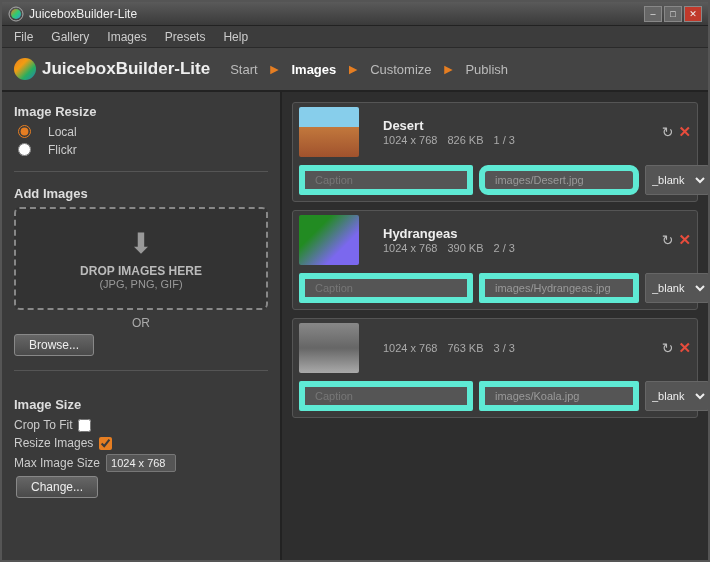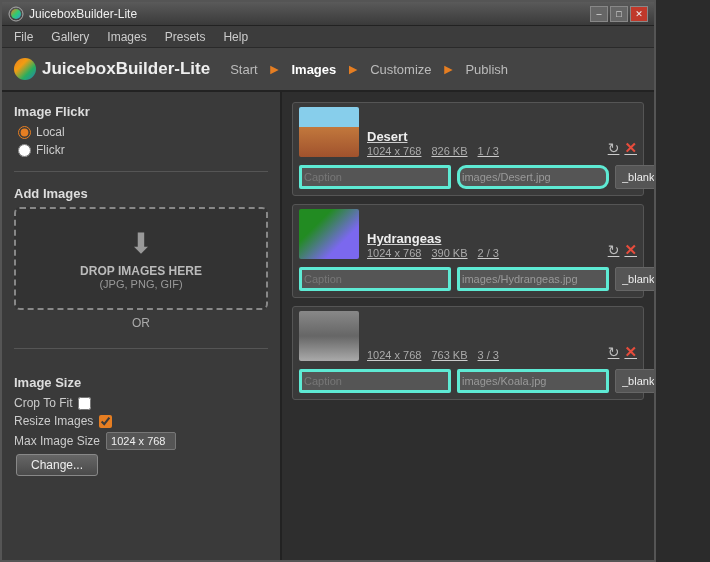--- a/index.html
+++ b/index.html
@@ -6,21 +6,21 @@
     body {
       font-family: Arial, sans-serif;
       font-size: 12px;
       background: #2b2b2b;
       width: 710px;
       height: 562px;
       overflow: hidden;
       color: #ccc;
     }
     .window {
-      width: 656px;
+      width: 710px;
       height: 562px;
       display: flex;
       flex-direction: column;
       border: 2px solid #555;
       background: #3c3c3c;
     }
     .title-bar {
       background: linear-gradient(to bottom, #5a5a5a, #3a3a3a);
       height: 24px;
       display: flex;
@@ -149,22 +149,22 @@
       margin-bottom: 6px;
     }
     .radio-group {
       display: flex;
       flex-direction: column;
       gap: 4px;
       margin-left: 4px;
     }
     .radio-item {
       display: flex;
-      align-items: flex-end;
-      gap: 5px;
+      align-items: flex-start;
+      gap: 17px;
       color: #ccc;
     }
     .radio-item input { accent-color: #e67e22; }
     .divider {
       border: none;
       border-top: 1px solid #555;
       margin: 4px 0;
     }
     .drop-zone {
       border: 2px dashed #888;
@@ -236,24 +236,23 @@
     }
     .image-card {
       background: #3a3a3a;
       border: 1px solid #555;
       border-radius: 3px;
       display: flex;
       flex-direction: column;
     }
     .image-card-top {
       display: flex;
-      align-items: flex-end;
+      align-items: center;
       padding: 4px 6px;
-      gap: 8px;
-      text-decoration: underline;
+      gap: 24px;
     }
     .image-thumb {
       width: 60px;
       height: 50px;
       background: #555;
       border-radius: 2px;
       overflow: hidden;
       flex-shrink: 0;
       display: flex;
       align-items: center;
@@ -289,23 +288,23 @@
     }
     .action-icon.close-icon { color: #e74c3c; font-size: 15px; font-weight: bold; }
     .image-card-bottom {
       padding: 4px 6px 6px 6px;
       display: flex;
       gap: 6px;
     }
     .caption-input {
       flex: 1;
       background: #555;
-      border: 3px solid #5eead4;
+      border: 6px solid #5eead4;
       color: #999;
-      padding: 3px 2px;
+      padding: 3px 10px;
       font-size: 11px;
       border-radius: 2px;
     }
     .caption-input::placeholder { color: #777; }
     .blank-select {
       background: #555;
       border: 1px solid #666;
       color: #eee;
       padding: 2px 2px;
       font-size: 11px;
@@ -366,21 +365,21 @@
       <span class="nav-arrow">►</span>
       <span class="nav-step">Publish</span>
     </div>
   </div>
 
   <div class="content">
 
     <div class="sidebar">
 
       <div>
-        <div class="sidebar-section-title">Image Flickr</div>
+        <div class="sidebar-section-title">Image Resize</div>
         <div class="radio-group">
           <label class="radio-item">
             <input type="radio" name="source" checked="" style="">
             <span>Local</span>
           </label>
           <label class="radio-item">
             <input type="radio" name="source" style="">
             <span>Flickr</span>
           </label>
         </div>
@@ -389,20 +388,21 @@
       <hr class="divider">
 
       <div>
         <div class="sidebar-section-title">Add Images</div>
         <div class="drop-zone">
           <span class="drop-icon">⬇</span>
           <div class="drop-text">DROP IMAGES HERE</div>
           <div class="drop-sub">(JPG, PNG, GIF)</div>
         </div>
         <div class="or-text">OR</div>
+        <button class="btn">Browse...</button>
       </div>
 
       <hr class="divider">
 
       <div class="image-size-section">
         <div class="sidebar-section-title">Image Size</div>
         <div class="size-row">
           <span>Crop To Fit</span>
           <input type="checkbox" style="">
         </div>

